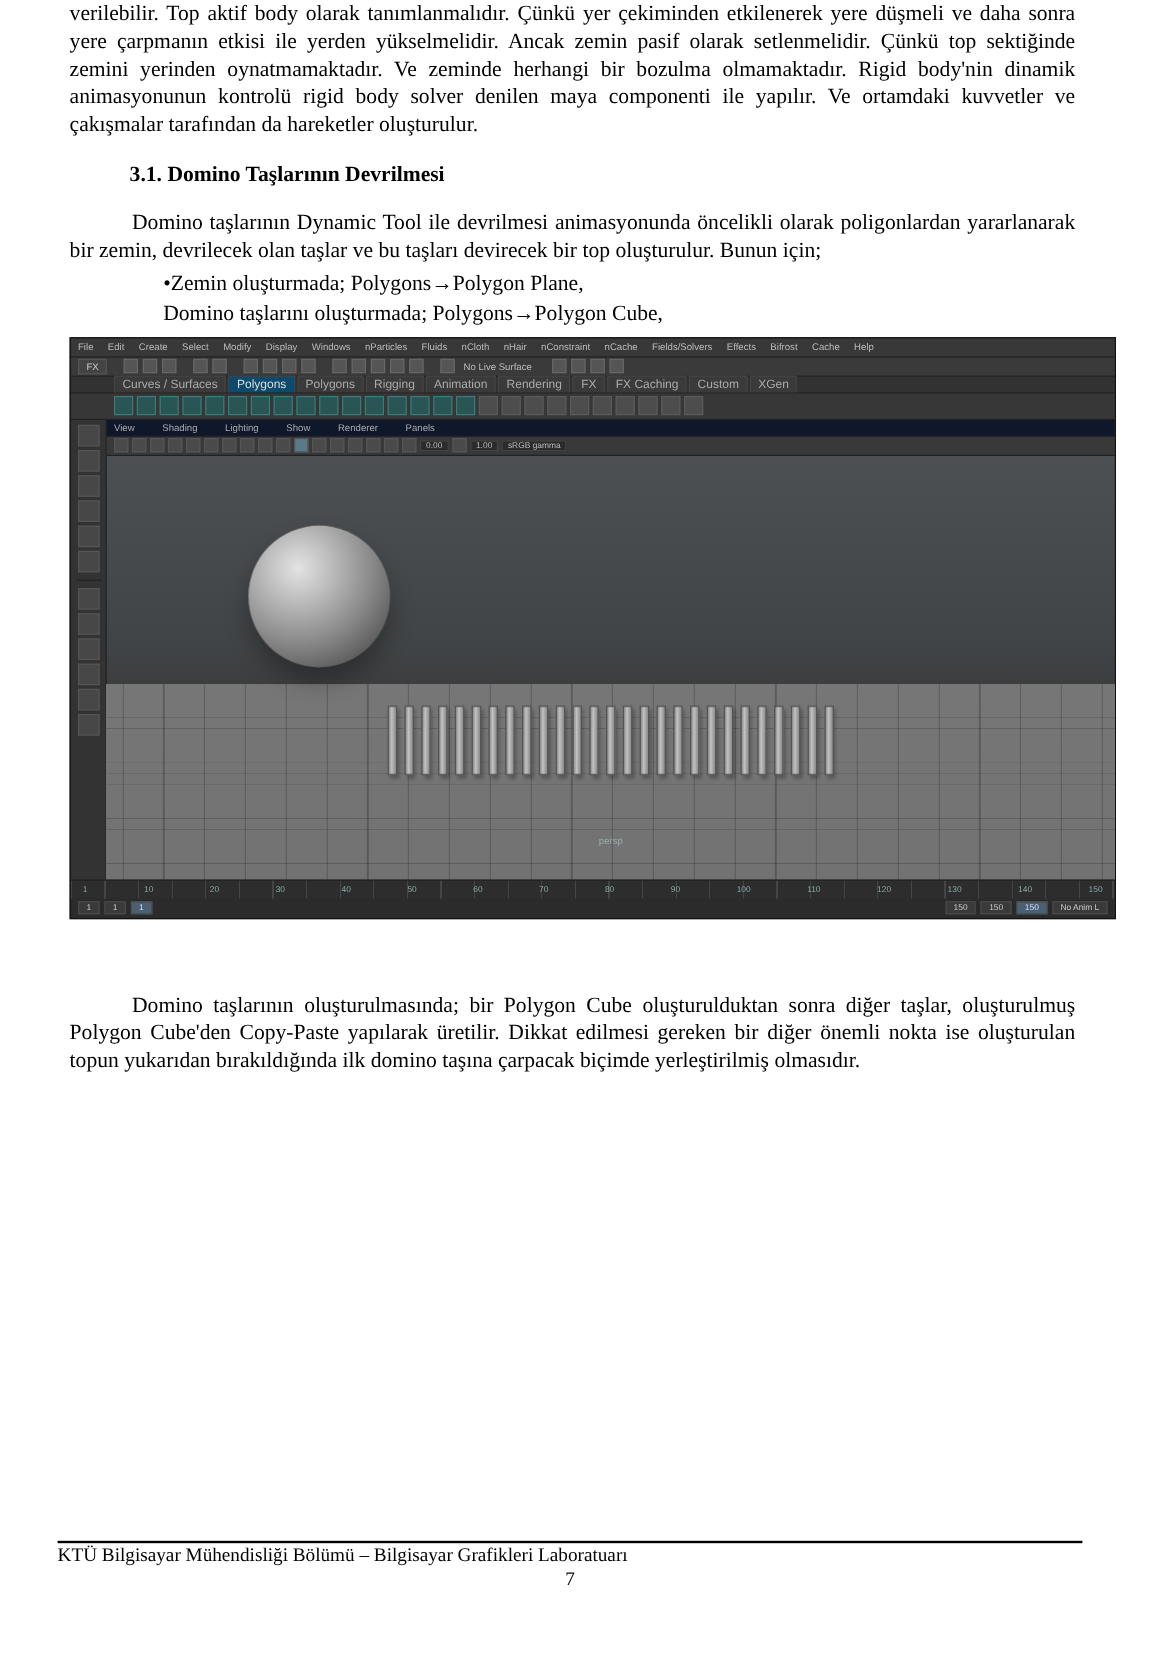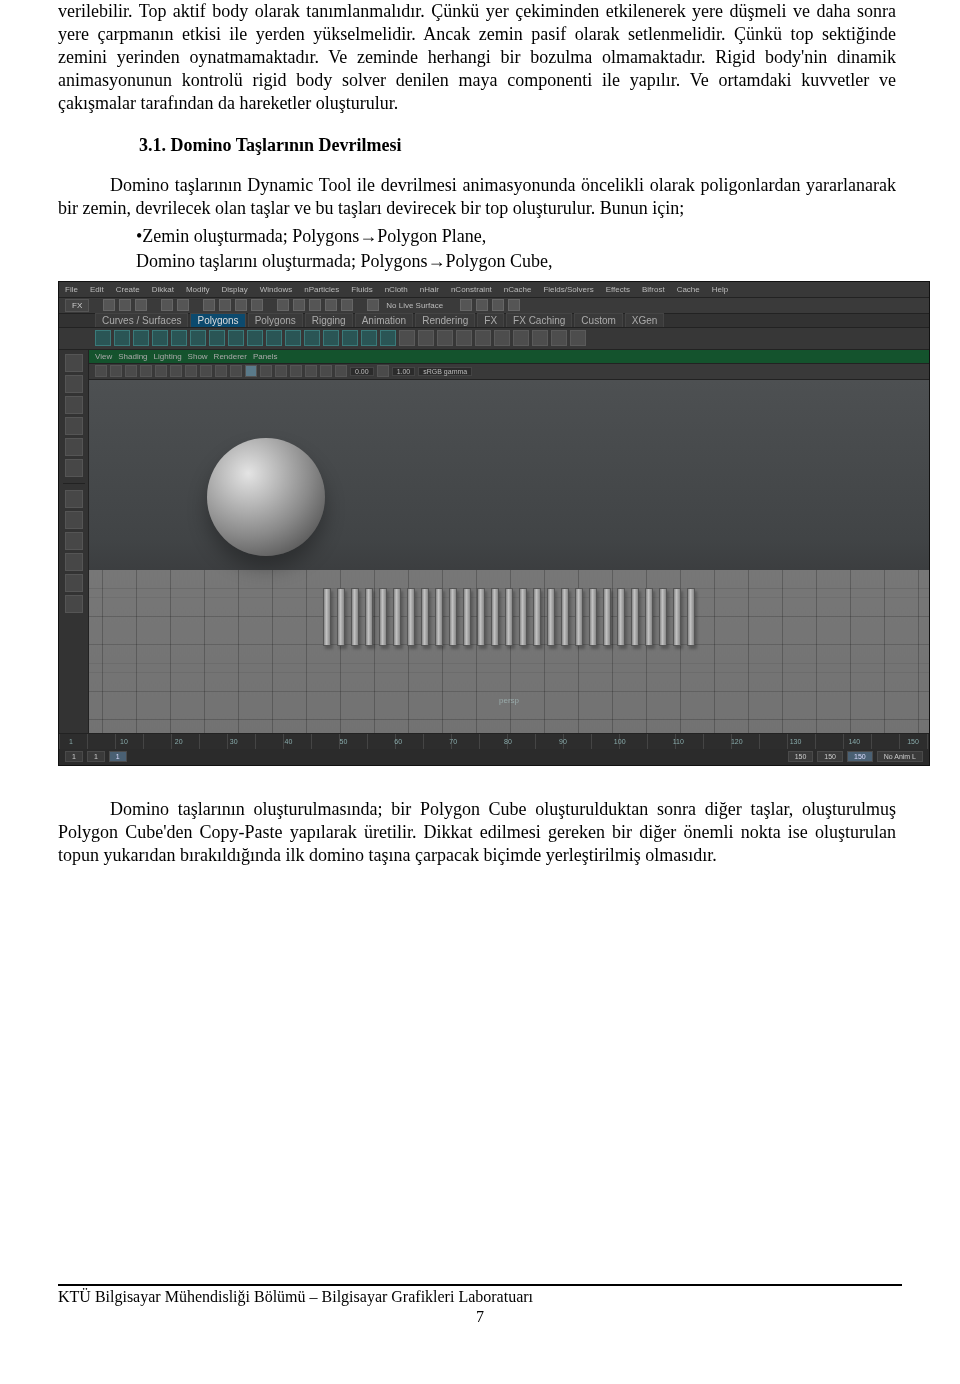--- a/index.html
+++ b/index.html
@@ -1,39 +1,39 @@
 <!DOCTYPE html>
 <html><head>
 <meta charset="utf-8">
 <style>
   * { box-sizing: border-box; margin: 0; padding: 0; }
   html, body { width: 960px; background: #fff; font-family: "Times New Roman", Times, serif; color: #000; }
   .page { width: 960px; min-height: 1384px; padding: 0 64px 0 58px; position: relative; }
   .para { font-size: 18px; line-height: 1.28; text-align: justify; margin-top: 0; }
-  .heading { font-size: 18px; font-weight: bold; margin: 20px 0 18px 81px; }
+  .heading { font-size: 18px; font-weight: bold; margin: 20px 0 18px 50px; }
   .indent { text-indent: 52px; }
   .bullets { list-style: none; margin: 4px 0 6px 0; padding: 0; }
   .bullets li { position: relative; padding-left: 78px; font-size: 18px; line-height: 1.35; text-align: left; }
   .bullets li::before { content: "•"; position: absolute left: 50px; left: 50px; font-size: 18px; }
   .bullets li:last-child::before { content: ""; }
   .maya-figure { width: 872px; height: 485px; margin: 8px auto 0 auto; background: #2f2f2f; border: 1px solid #111; position: relative; overflow: hidden; font-family: Arial, sans-serif; }
   .menubar { height: 15px; background: #383838; display: flex; align-items: center; gap: 12px; padding: 0 6px; font-size: 8px; color: #bbb; }
   .toolbar1 { height: 17px; background: #3a3a3a; border-top: 1px solid #222; border-bottom: 1px solid #222; display: flex; align-items: center; padding: 0 6px; gap: 4px; }
   .toolbar1 .dd { font-size: 8px; color: #ccc; padding: 1px 6px; background: #444; border: 1px solid #555; }
   .toolbar1 .ic { width: 12px; height: 12px; background: #555; border: 1px solid #666; }
   .toolbar1 .spacer { width: 6px; }
   .toolbar1 .lbl { font-size: 8px; color: #bbb; margin: 14px 3px; }
   .shelf-tabs { height: 14px; background: #323232; border-bottom: 1px solid #222; display: flex; align-items: center; gap: 2px; padding-left: 36px; }
   .shelf-tabs .tab { font-size: 10px; color: #aaa; padding: 1px 6px; background: #3a3a3a; border: 1px solid #444; border-bottom: none; }
   .shelf-tabs .tab.active { background: #0c4a6e; color: #ddd; }
   .shelf { height: 22px; background: #373737; border-bottom: 1px solid #222; display: flex; align-items: center; padding-left: 36px; gap: 3px; }
   .shelf .sic { width: 16px; height: 16px; background: #4d4d4d; border: 1px solid #5a5a5a; position: relative; }
   .shelf .sic.teal { background: #2a5555; border-color: #3a7a7a; }
   .viewport-wrap { position: absolute; top: 68px; left: 30px; right: 0; bottom: 32px; background: #3a3a3a; }
-  .vp-menubar { height: 14px; background: #14532d; display: flex; align-items: center; gap: 6px; padding: 0 6px; font-size: 8px; color: #aaa; border-bottom: 1px solid #222; }
+  .vp-menubar { height: 14px; background: #0f172a; display: flex; align-items: center; gap: 23px; padding: 0 6px; font-size: 8px; color: #aaa; border-bottom: 1px solid #222; }
   .vp-toolbar { height: 16px; background: #393939; display: flex; align-items: center; gap: 3px; padding: 0 6px; border-bottom: 1px solid #222; }
   .vp-toolbar .b { width: 12px; height: 12px; background: #4a4a4a; border: 1px solid #555; }
   .vp-toolbar .b.on { background: #5a7a8a; }
   .vp-toolbar .txt { font-size: 7px; color: #bbb; padding: 0 4px; background: #2b2b2b; border: 1px solid #444; }
   .viewport { position: absolute; top: 30px; left: 0; right: 0; bottom: 0; overflow: hidden; }
   .sky { position: absolute; inset: 0; background: linear-gradient(#4d5052 0%, #414446 45%, #3b3d3f 55%, #343638 100%); }
   .floor {
     position: absolute; left: 50%; top: 54%; width: 1700px; height: 1700px;
     transform: translateX(-50%) rotateX(74deg);
     transform-origin: center top;
@@ -54,22 +54,22 @@
   .leftbar { position: absolute; top: 68px; left: 0; width: 30px; bottom: 32px; background: #333; border-right: 1px solid #222; display: flex; flex-direction: column; align-items: center; padding-top: 4px; gap: 3px; }
   .leftbar .lb { width: 18px; height: 18px; background: #474747; border: 1px solid #555; }
   .leftbar .sep { width: 22px; height: 1px; background: #222; margin: 3px 0; }
   .framebar { position: absolute; left: 0; right: 0; bottom: 16px; height: 16px; background: #2d2d2d; border-top: 1px solid #222; }
   .framebar .ticks { position: absolute; inset: 0; background: repeating-linear-gradient(90deg, #555 0 1px, transparent 1px 28px); opacity: .6; }
   .framebar .nums { position: absolute; inset: 0; display: flex; justify-content: space-between; padding: 0 10px; font-size: 7px; color: #8aa; align-items: center; }
   .statusbar { position: absolute; left: 0; right: 0; bottom: 0; height: 16px; background: #2b2b2b; display: flex; align-items: center; justify-content: space-between; padding: 0 6px; font-size: 7px; color: #aaa; }
   .statusbar .grp { display: flex; gap: 4px; align-items: center; }
   .statusbar .field { padding: 1px 6px; background: #3a3a3a; border: 1px solid #4a4a4a; color: #ccc; }
   .statusbar .field.hl { background: #4a6073; color: #ddf; }
-  .endblock { margin-top: 32px; }
-  .footer-line { position: absolute; left: 58px; right: 58px; bottom: 58px; border-top: 2px solid #000; padding-top: 2px; font-size: 16px; }
+  .endblock { margin-top: 60px; }
+  .footer-line { position: absolute; left: 48px; right: 58px; bottom: 58px; border-top: 2px solid #000; padding-top: 2px; font-size: 16px; }
   .footer-num { text-align: center; font-size: 16px; margin-top: 2px; }
 </style>
 </head>
 <body>
 
 <div class="page">
 
   <p class="para">verilebilir. Top aktif body olarak tanımlanmalıdır. Çünkü yer çekiminden etkilenerek yere düşmeli ve daha sonra yere çarpmanın etkisi ile yerden yükselmelidir. Ancak zemin pasif olarak setlenmelidir. Çünkü top sektiğinde zemini yerinden oynatmamaktadır. Ve zeminde herhangi bir bozulma olmamaktadır. Rigid body'nin dinamik animasyonunun kontrolü rigid body solver denilen maya componenti ile yapılır. Ve ortamdaki kuvvetler ve çakışmalar tarafından da hareketler oluşturulur.</p>
 
   <div class="heading">3.1. Domino Taşlarının Devrilmesi</div>
@@ -80,21 +80,21 @@
     <li>Zemin oluşturmada; Polygons→Polygon Plane,</li>
     <li>Domino taşlarını oluşturmada; Polygons→Polygon Cube,</li>
   </ul>
 
   <div class="maya-figure">
 
     <div class="menubar">
       <span>File</span>
       <span>Edit</span>
       <span>Create</span>
-      <span>Dikkat</span>
+      <span>Select</span>
       <span>Modify</span>
       <span>Display</span>
       <span>Windows</span>
       <span>nParticles</span>
       <span>Fluids</span>
       <span>nCloth</span>
       <span>nHair</span>
       <span>nConstraint</span>
       <span>nCache</span>
       <span>Fields/Solvers</span>

